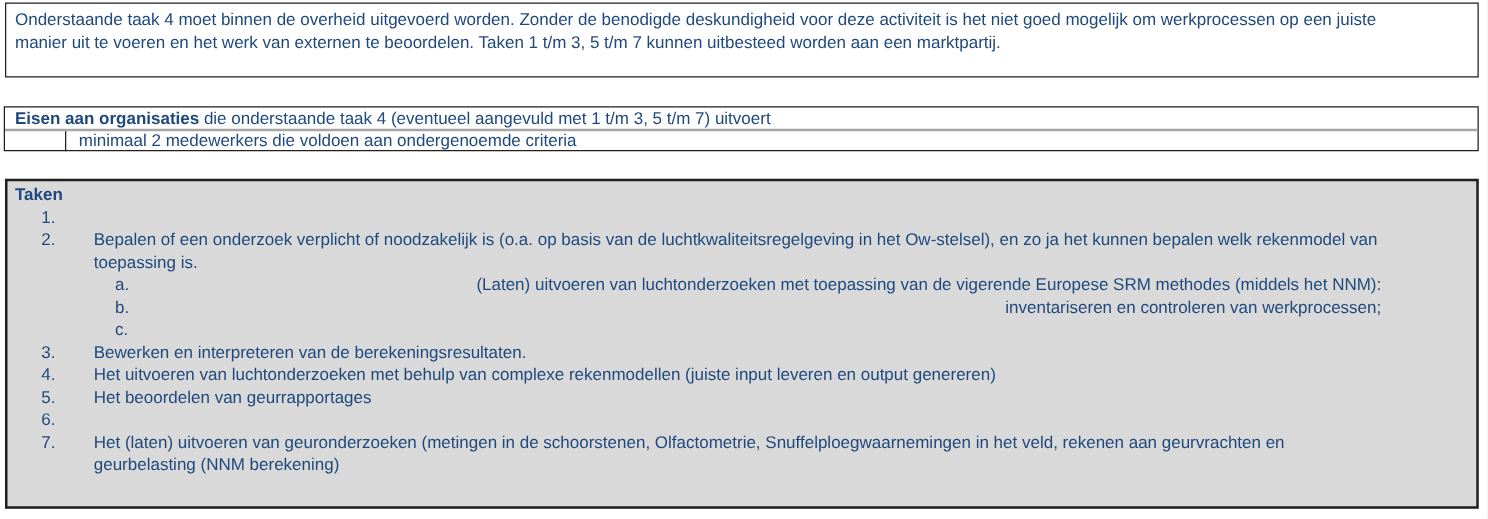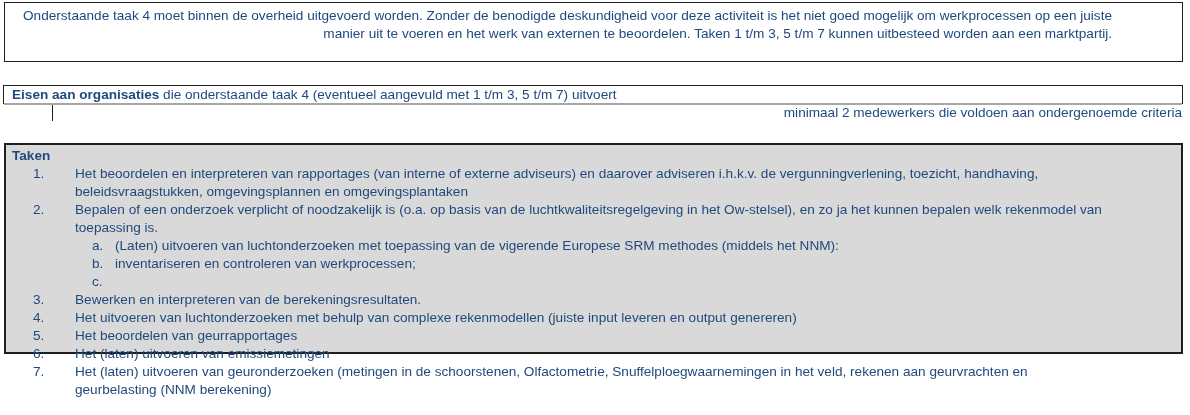--- a/index.html
+++ b/index.html
@@ -6,41 +6,41 @@
   body {
     width: 1190px; height: 415px; position: relative;
     font-family: "Liberation Sans", sans-serif;
     font-size: 13.6px; line-height: 18px; color: #1F497D;
     overflow: hidden;
   }
   .box { position: absolute; box-sizing: border-box; background: #ffffff; }
 
   
   .intro-box { left: 4px; top: 2px; width: 1179px; height: 60px; border: 1px solid #1f1f1f; }
-  .intro-text { margin: 0; padding: 4px 8px 0 7px; max-width: 1100px; text-align: right; }
+  .intro-text { margin: 0; padding: 4px 8px 0 7px; max-width: 1100px; }
 
   
-  .req-box { left: 3px; top: 85px; width: 1180px; height: 19px; border: 1px solid #1f1f1f; }
+  .req-box { left: 3px; top: 85px; width: 1180px; height: 36px; border: 1px solid #1f1f1f; }
   .req-row1 { height: 16px; line-height: 16px; padding: 1px 8px 0 8px;
               border-bottom: 2px solid #a6a6a6; white-space: nowrap; }
   .req-row1 .bold { font-weight: bold; }
-  .req-row2 { display: flex; height: 16px; line-height: 15px; justify-content: space-between; }
+  .req-row2 { display: flex; height: 16px; line-height: 15px; }
   .req-spacer { flex: 0 0 48px; border-right: 1px solid #1f1f1f; }
   .req-text { padding-left: 10px; white-space: nowrap; }
 
   
-  .tasks-box { left: 4px; top: 143px; width: 1179px; height: 211px;
+  .tasks-box { left: 4px; top: 143px; width: 1179px; height: 264px;
                background: #d9d9d9; border: 2px solid #1f1f1f; }
   .tasks-title { font-weight: bold; padding: 2px 0 0 6px; }
   .task-item { display: flex; }
   .task-num { flex: 0 0 42px; margin-left: 27px; }
   .task-text { flex: 1; max-width: 1035px; }
   .task-subitem { display: flex; }
   .sub-letter { flex: 0 0 23px; margin-left: 86px; }
-  .sub-text { flex: 1; max-width: 990px; }
+  .sub-text { flex: 1; max-width: 990px; text-align: right; }
 </style>
 </head>
 <body>
 
 <div class="box intro-box">
   <p class="intro-text">Onderstaande taak 4 moet binnen de overheid uitgevoerd worden. Zonder de benodigde deskundigheid voor deze activiteit is het niet goed mogelijk om werkprocessen op een juiste manier uit te voeren en het werk van externen te beoordelen. Taken 1 t/m 3, 5 t/m 7 kunnen uitbesteed worden aan een marktpartij.</p>
 </div>
 
 <div class="box req-box">
   <div class="req-row1"><span class="bold">Eisen aan organisaties</span><span> die onderstaande taak 4 (eventueel aangevuld met 1 t/m 3, 5 t/m 7) uitvoert</span></div>
@@ -48,21 +48,20 @@
     <div class="req-spacer"></div>
     <div class="req-text">minimaal 2 medewerkers die voldoen aan ondergenoemde criteria</div>
   </div>
 </div>
 
 <div class="box tasks-box">
   <div class="tasks-title">Taken</div>
 
   <div class="task-item">
     <div class="task-num">1.</div>
-    <div class="task-text">Het beoordelen en interpreteren van rapportages (van interne of externe adviseurs) en daarover adviseren i.h.k.v. de vergunningverlening, toezicht, handhaving, beleidsvraagstukken, omgevingsplannen en omgevingsplantaken</div>
   </div>
 
   <div class="task-item">
     <div class="task-num">2.</div>
     <div class="task-text">Bepalen of een onderzoek verplicht of noodzakelijk is (o.a. op basis van de luchtkwaliteitsregelgeving in het Ow-stelsel), en zo ja het kunnen bepalen welk rekenmodel van toepassing is.</div>
   </div>
   <div class="task-subitem">
     <div class="sub-letter">a.</div>
     <div class="sub-text">(Laten) uitvoeren van luchtonderzoeken met toepassing van de vigerende Europese SRM methodes (middels het NNM):</div>
   </div>
@@ -84,20 +83,19 @@
     <div class="task-text">Het uitvoeren van luchtonderzoeken met behulp van complexe rekenmodellen (juiste input leveren en output genereren)</div>
   </div>
 
   <div class="task-item">
     <div class="task-num">5.</div>
     <div class="task-text">Het beoordelen van geurrapportages</div>
   </div>
 
   <div class="task-item">
     <div class="task-num">6.</div>
-    <div class="task-text">Het (laten) uitvoeren van emissiemetingen</div>
   </div>
 
   <div class="task-item">
     <div class="task-num">7.</div>
     <div class="task-text">Het (laten) uitvoeren van geuronderzoeken (metingen in de schoorstenen, Olfactometrie, Snuffelploegwaarnemingen in het veld, rekenen aan geurvrachten en geurbelasting (NNM berekening)</div>
   </div>
 </div>
 
 </body></html>

